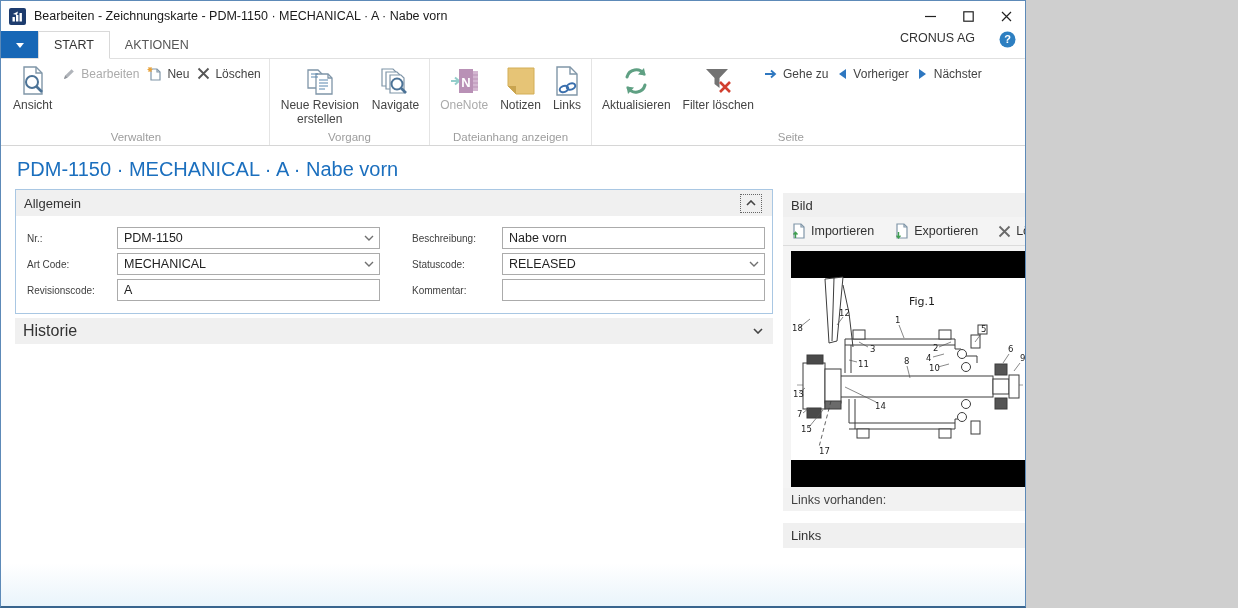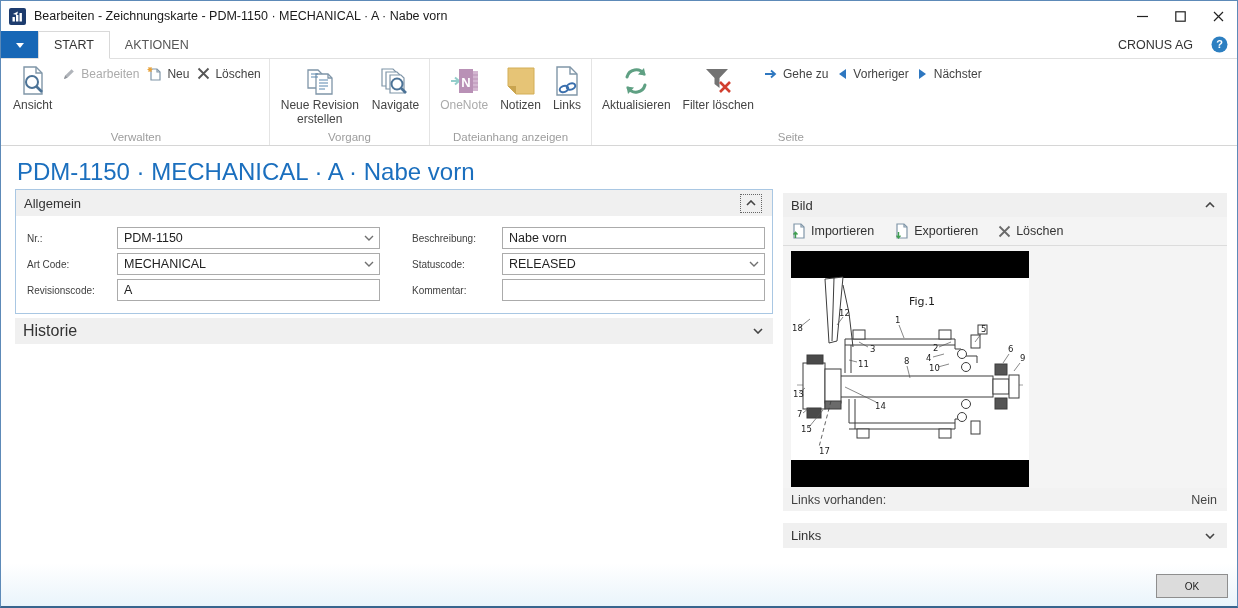--- a/index.html
+++ b/index.html
@@ -1,52 +1,52 @@
 <!DOCTYPE html>
 <html><head>
 <meta charset="utf-8">
 <style>
   * { margin:0; padding:0; box-sizing:border-box; }
   html,body { background:#cfcfcf; }
   body { font-family:"Liberation Sans", sans-serif; }
   .window{
-    position:relative; width:1238px; height:608px; background:#fff;
+    position:relative; width:1026px; height:608px; background:#fff;
     border:1px solid #5d8ab8; border-bottom:2px solid #39658e;
     overflow:hidden; font-size:12px; color:#333;
   }
   
   .titlebar{ height:30px; display:flex; align-items:center; background:#fff; }
   .app-icon{ width:17px; height:17px; margin-left:8px; flex:0 0 auto; }
   .win-title{ margin-left:8px; font-size:12.5px; color:#1a1a1a; white-space:nowrap; }
   .win-controls{ margin-left:auto; display:flex; height:100%; }
   .win-btn{ width:38px; height:100%; display:flex; align-items:center; justify-content:center; cursor:default; }
   
   .tabrow{ height:28px; display:flex; align-items:stretch; border-bottom:1px solid #e0e0e0; position:relative; }
   .app-menu{ width:37px; background:#1767b6; display:flex; align-items:center; justify-content:center; }
   .app-menu .tri{ width:0; height:0; border:4px solid transparent; border-top:5px solid #fff; margin-top:5px; }
   .tab{ padding:0 15px; display:flex; align-items:center; font-size:12.5px; color:#555; }
   .tab.active{ background:#fff; border:1px solid #d9d9d9; border-bottom:1px solid #fff; margin-bottom:-1px; color:#333; }
-  .tabrow-right{ margin-left:auto; display:flex; align-items:center; gap:18px; padding-right:9px; font-size:12.5px; color:#333; }
+  .tabrow-right{ margin-left:auto; display:flex; gap:24px; padding-right:9px; font-size:12.5px; color:#333; }
   
   .ribbon{ height:87px; display:flex; background:#fff; border-bottom:1px solid #d6d6d6; padding:0 2px; }
   .rgroup{ position:relative; display:flex; flex-direction:column; padding:0 4px 16px 4px; }
   .rgroup + .rgroup{ border-left:1px solid #e4e4e4; }
   .rgroup-label{ position:absolute; left:0; right:0; bottom:2px; text-align:center; color:#9d9d9d; font-size:11.5px; }
   .rgroup-body{ flex:1; display:flex; align-items:flex-start; padding-top:3px; }
   .rb-big{ display:flex; flex-direction:column; align-items:center; padding:2px 6px; color:#444; text-align:center; line-height:1.15; max-width:92px; cursor:default; }
   .rb-big .ric{ height:33px; display:flex; align-items:center; justify-content:center; }
   .rb-big .rlabel{ margin-top:2px; font-size:12px; }
   .rb-small-col{ display:flex; flex-direction:row; padding-top:2px; }
   .rb-small{ display:flex; align-items:center; gap:5px; height:19px; padding:0 4px; color:#444; font-size:12px; cursor:default; }
   .disabled, .disabled .rlabel{ color:#ababab !important; }
   .dim-icon{ opacity:.55; }
   
   .content{ position:relative; height:461px; background:#fff; }
   .bottom-strip{ position:absolute; left:0; right:0; bottom:0; height:44px; background:linear-gradient(#ffffff,#e9f4fb); }
-  .page-title{ position:absolute; left:16px; top:12px; font-size:24px; color:#1b6fbe; }
+  .page-title{ position:absolute; left:16px; top:12px; font-size:20px; color:#1b6fbe; }
   
   .fasttab{ position:absolute; left:14px; width:758px; border:1px solid #a9c7e3; background:#fff; }
   .ft-head{ height:26px; background:#f0f0f0; display:flex; align-items:center; justify-content:space-between; padding:0 10px 0 8px; font-size:13px; color:#333; }
   .ft-collapse{ width:22px; height:19px; display:flex; align-items:center; justify-content:center; border:1px dotted #666; background:#f0f0f0; }
   .ft-body{ position:relative; height:97px; background:#fff; }
   .bar{ position:absolute; left:14px; width:758px; height:26px; background:#f0f0f0; display:flex; align-items:center; justify-content:space-between; padding:0 10px 0 8px; font-size:16px; color:#333; }
   .field{ position:absolute; display:flex; align-items:center; }
   .field .flabel{ font-size:10px; color:#404040; }
   .fctl{ position:relative; }
   .fctl input{ width:263px; height:22px; border:1px solid #ababab; font-family:"Liberation Sans",sans-serif; font-size:12.5px; color:#222; padding:0 6px; background:#fff; outline:none; }

